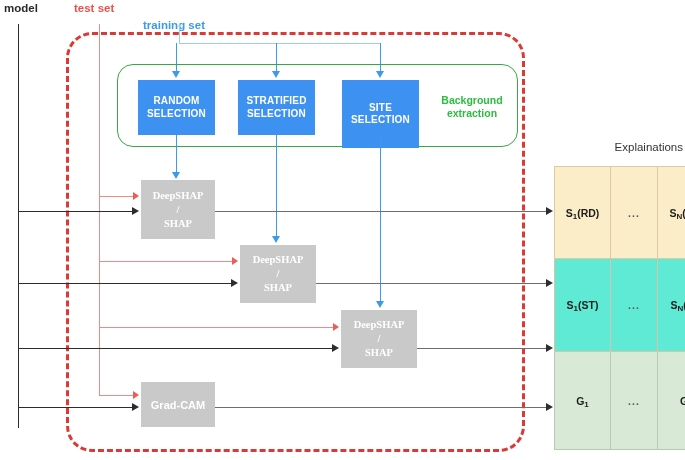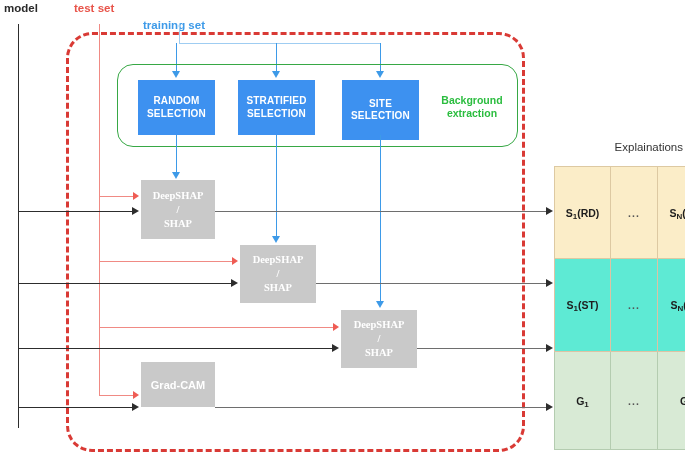--- a/index.html
+++ b/index.html
@@ -156,21 +156,21 @@
       <span>RANDOM</span><br>
       <span>SELECTION</span>
     </div>
   </div>
   <div class="abs blue-box" style="left:238px;top:80px;width:77px;height:55px;">
     <div>
       <span>STRATIFIED</span><br>
       <span>SELECTION</span>
     </div>
   </div>
-  <div class="abs blue-box" style="left:342px;top:80px;width:77px;height:60px;">
+  <div class="abs blue-box" style="left:342px;top:80px;width:77px;height:68px;">
     <div>
       <span>SITE</span><br>
       <span>SELECTION</span>
     </div>
   </div>
 
   <div class="abs vline blue" style="left:176px;top:135px;height:38px;"></div>
   <div class="abs arrow-d" style="left:172px;top:172px;"></div>
 
   <div class="abs vline blue" style="left:276px;top:135px;height:102px;"></div>
@@ -217,21 +217,21 @@
       <span>SHAP</span>
     </div>
   </div>
   <div class="abs gray-box" style="left:341px;top:310px;width:76px;height:58px;">
     <div>
       <span>DeepSHAP</span><br>
       <span>/</span><br>
       <span>SHAP</span>
     </div>
   </div>
-  <div class="abs gray-box gradcam" style="left:141px;top:362px;width:74px;height:45px;">
+  <div class="abs gray-box gradcam" style="left:141px;top:382px;width:74px;height:45px;">
     <span>Grad-CAM</span>
   </div>
 
   <div class="abs hline grayline" style="left:215px;top:211px;width:332px;"></div>
   <div class="abs arrow-r" style="left:546px;top:206.5px;"></div>
 
   <div class="abs hline grayline" style="left:316px;top:283px;width:231px;"></div>
   <div class="abs arrow-r" style="left:546px;top:278.5px;"></div>
 
   <div class="abs hline grayline" style="left:417px;top:348px;width:130px;"></div>

